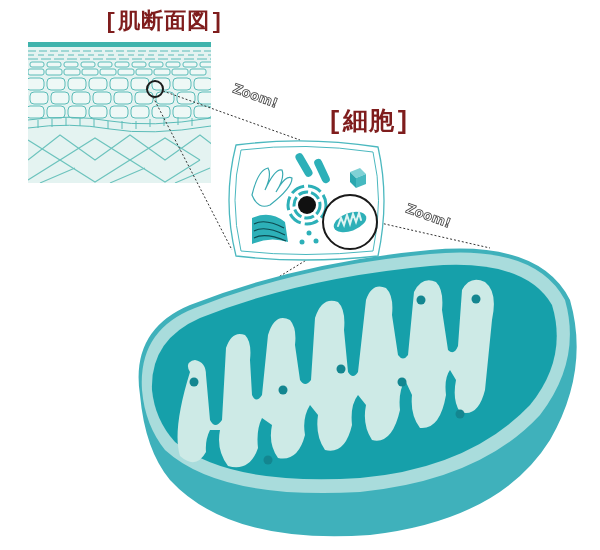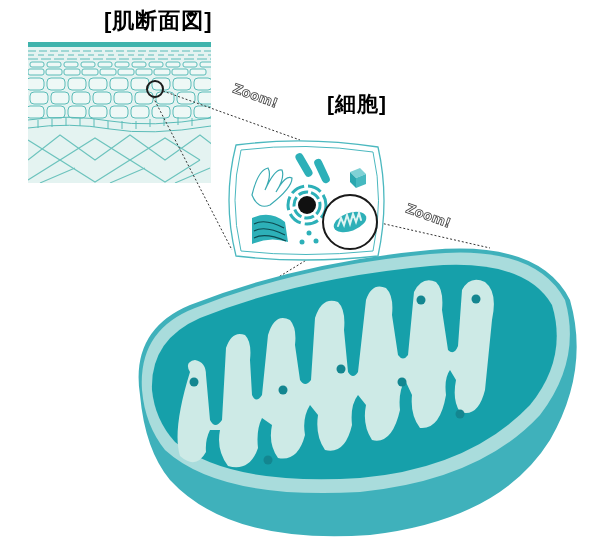--- a/index.html
+++ b/index.html
@@ -1,19 +1,19 @@
 <!DOCTYPE html>
 <html><head>
 <meta charset="utf-8">
 <style>
   html,body{margin:0;padding:0;background:#ffffff;}
   body{width:600px;height:550px;position:relative;overflow:hidden;font-family:"DejaVu Sans",sans-serif;}
-  .label{position:absolute;font-weight:bold;color:#000000;letter-spacing:1px;font-family:Liberation Sans, sans-serif;text-align:right;}
+  .label{position:absolute;font-weight:bold;color:#7f1d1d;letter-spacing:1px;font-family:Liberation Mono, monospace;text-align:right;}
   #lbl-skin{left:104px;top:6px;font-size:22px;}
-  #lbl-cell{left:327px;top:90px;font-size:21px;}
+  #lbl-cell{left:327px;top:104px;font-size:25px;}
   svg{position:absolute;left:0;top:0;}
 </style>
 </head>
 <body>
 
 <div class="label" id="lbl-skin">[肌断面図]</div>
 <div class="label" id="lbl-cell">[細胞]</div>
 
 <svg width="600" height="550" viewBox="0 0 600 550">
   <defs>

